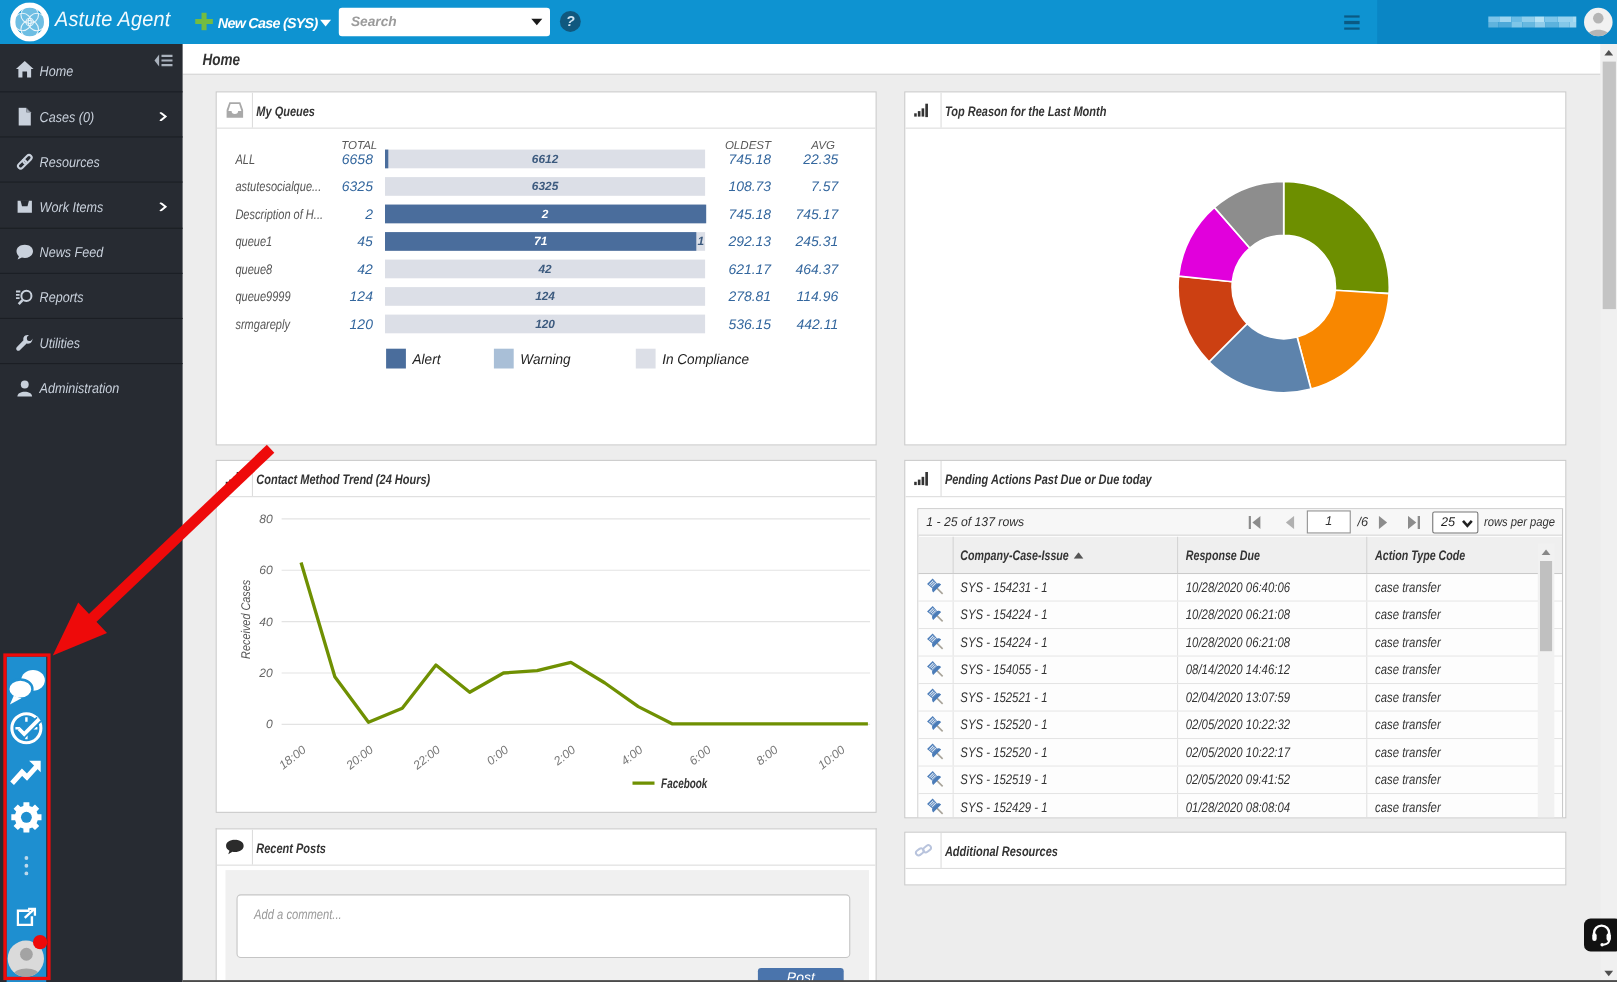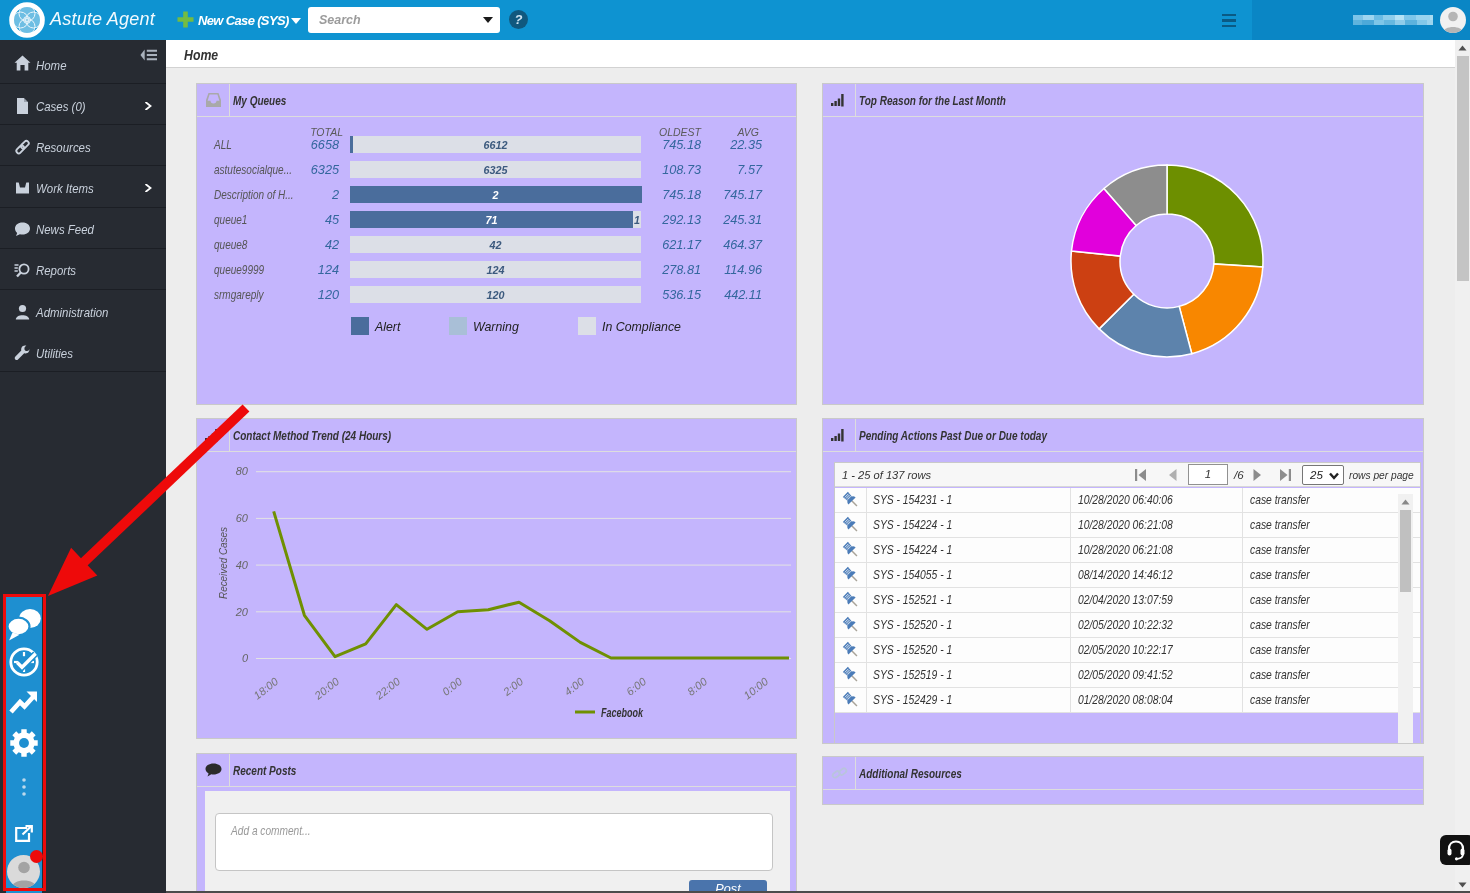--- a/index.html
+++ b/index.html
@@ -34,21 +34,21 @@
 #collapse { position:absolute; right:9px; top:9px; width:17px; height:12px; }
 
 
 #crumb { position:absolute; left:166px; top:40px; width:1289px; height:28px; background:#fff; border-bottom:1px solid #d2d2d2; z-index:5; }
 #crumb span { position:absolute; left:18px; top:6px; font-size:15px; font-weight:bold; color:#333; transform:scaleX(0.82); transform-origin:0 50%; }
 #vscroll { position:absolute; left:1455px; top:40px; width:15px; height:853px; background:#f0f0f0; z-index:6; }
 #vscroll .thumb { position:absolute; left:1.5px; top:16px; width:12px; height:225px; background:#c4c4c4; }
 #vscroll .arr { position:absolute; left:0; width:15px; height:15px; }
 
 
-.panel { position:absolute; background:#c4b5fd; border:1px solid #c9c9c9; overflow:hidden; }
+.panel { position:absolute; background:#ffffff; border:1px solid #c9c9c9; overflow:hidden; }
 .phead { position:relative; height:33px; border-bottom:1px solid #ddd; }
 .phead .icell { position:absolute; left:0; top:0; width:33px; height:32px; border-right:1px solid #ddd; }
 .phead .ptitle { position:absolute; left:36px; top:10px; font-size:12.5px; font-weight:bold; color:#333; transform:scaleX(0.80); transform-origin:0 50%; white-space:nowrap; }
 
 
 
 #mq { left:196px; top:83px; width:601px; height:322px; }
 #mq .colhead { position:absolute; font-size:10.5px; color:#5a5a5a; }
 .qrow { position:absolute; height:25px; width:100%; }
 .qrow .qlbl { position:absolute; left:17px; top:50%; transform:translateY(-50%) scaleX(0.79); transform-origin:0 50%; font-size:12.7px; color:#555; white-space:nowrap; }
@@ -222,32 +222,32 @@
             <line x1="6.5" y1="11.3" x2="3" y2="15" stroke-width="2.4"></line>
           </g>
           <g stroke="#c9d1dc" stroke-width="1.6">
             <line x1="0.5" y1="3.5" x2="4.5" y2="3.5"></line>
             <line x1="0.5" y1="6.5" x2="3.8" y2="6.5"></line>
             <line x1="0.5" y1="9.5" x2="3.8" y2="9.5"></line>
           </g>
         </svg>
     <span class="lbl">Reports</span>
   </div>
+  <div class="mitem">
+    <svg class="ic" viewBox="0 0 17 17">
+          <path d="M15.6 4.2 C15.6 4.2 14.9 6.8 12.6 6.6 C10.7 6.4 10.2 4.9 10.5 3.3 C10.8 1.9 12.3 1.2 12.3 1.2 C10.5 0.6 8.3 1.3 7.5 3.2 C6.9 4.6 7.3 5.9 7.3 5.9 L1.2 12.2 C0.5 13 0.6 14.2 1.3 14.9 C2 15.6 3.2 15.7 4 14.9 L10.2 8.8 C10.2 8.8 11.8 9.3 13.3 8.6 C15.6 7.5 15.6 4.2 15.6 4.2 Z" fill="#c9d1dc"></path>
+        </svg>
+    <span class="lbl">Utilities</span>
+  </div>
   <div class="mitem" style="border-bottom:none;">
     <svg class="ic" viewBox="0 0 17 17">
           <circle cx="8.5" cy="5" r="3.6" fill="#c9d1dc"></circle>
           <path d="M1.8 16 C1.8 10.2 15.2 10.2 15.2 16 Z" fill="#c9d1dc"></path>
         </svg>
     <span class="lbl">Administration</span>
-  </div>
-  <div class="mitem">
-    <svg class="ic" viewBox="0 0 17 17">
-          <path d="M15.6 4.2 C15.6 4.2 14.9 6.8 12.6 6.6 C10.7 6.4 10.2 4.9 10.5 3.3 C10.8 1.9 12.3 1.2 12.3 1.2 C10.5 0.6 8.3 1.3 7.5 3.2 C6.9 4.6 7.3 5.9 7.3 5.9 L1.2 12.2 C0.5 13 0.6 14.2 1.3 14.9 C2 15.6 3.2 15.7 4 14.9 L10.2 8.8 C10.2 8.8 11.8 9.3 13.3 8.6 C15.6 7.5 15.6 4.2 15.6 4.2 Z" fill="#c9d1dc"></path>
-        </svg>
-    <span class="lbl">Utilities</span>
   </div>
 </div>
 
 <div class="abs" style="left:166px; top:68px; width:1304px; height:825px; background:#ededed;"></div>
 <div id="crumb">
       <span>Home</span>
     </div>
 
 <div id="panels">
 
@@ -443,20 +443,31 @@
       <svg style="position:absolute;left:445px;top:6px;" width="11" height="12" viewBox="0 0 11 12">
               <path d="M0 0 V12 L7.5 6 Z" fill="#8c8c8c"></path>
               <rect x="8.8" y="0" width="2.2" height="12" fill="#8c8c8c"></rect>
             </svg>
       <span class="sel">25<svg class="sarr" viewBox="0 0 10 8">
                 <path d="M1 1.5 L5 6 L9 1.5" fill="none" stroke="#222" stroke-width="2.4"></path>
               </svg></span>
       <span class="rpp">rows per page</span>
     </div>
     <div id="patable">
+      <div class="parow hdr">
+              <div class="vb" style="left:31px;"></div>
+              <div class="vb" style="left:235px;"></div>
+              <div class="vb" style="left:407px;"></div>
+              <span class="c1">Company-Case-Issue</span>
+              <svg style="position:absolute;left:141px;top:14px;" width="9" height="6" viewBox="0 0 9 6">
+                <path d="M4.5 0 L9 6 H0 Z" fill="#555"></path>
+              </svg>
+              <span class="c2">Response Due</span>
+              <span class="c3">Action Type Code</span>
+            </div>
       <div class="parow">
               <div class="vb" style="left:31px;"></div>
               <div class="vb" style="left:235px;"></div>
               <div class="vb" style="left:407px;"></div>
               <svg style="position:absolute;left:7px;top:3px;" width="19" height="19" viewBox="0 0 19 19">
                 <g transform="rotate(-45 9.5 9.5)">
                   <line x1="9.5" y1="9.8" x2="9.5" y2="17.2" stroke="#a8a399" stroke-width="1.5"></line>
                   <path d="M5.9 0.8 H13.1 L12.6 6.9 H6.4 Z" fill="#4b7cb8"></path>
                   <path d="M4.4 10.2 C4.4 8.2 6 6.8 7 6.8 H12 C13 6.8 14.6 8.2 14.6 10.2 Z" fill="#4b7cb8"></path>
                   <g stroke="#fff" stroke-width="0.9" opacity="0.85">

